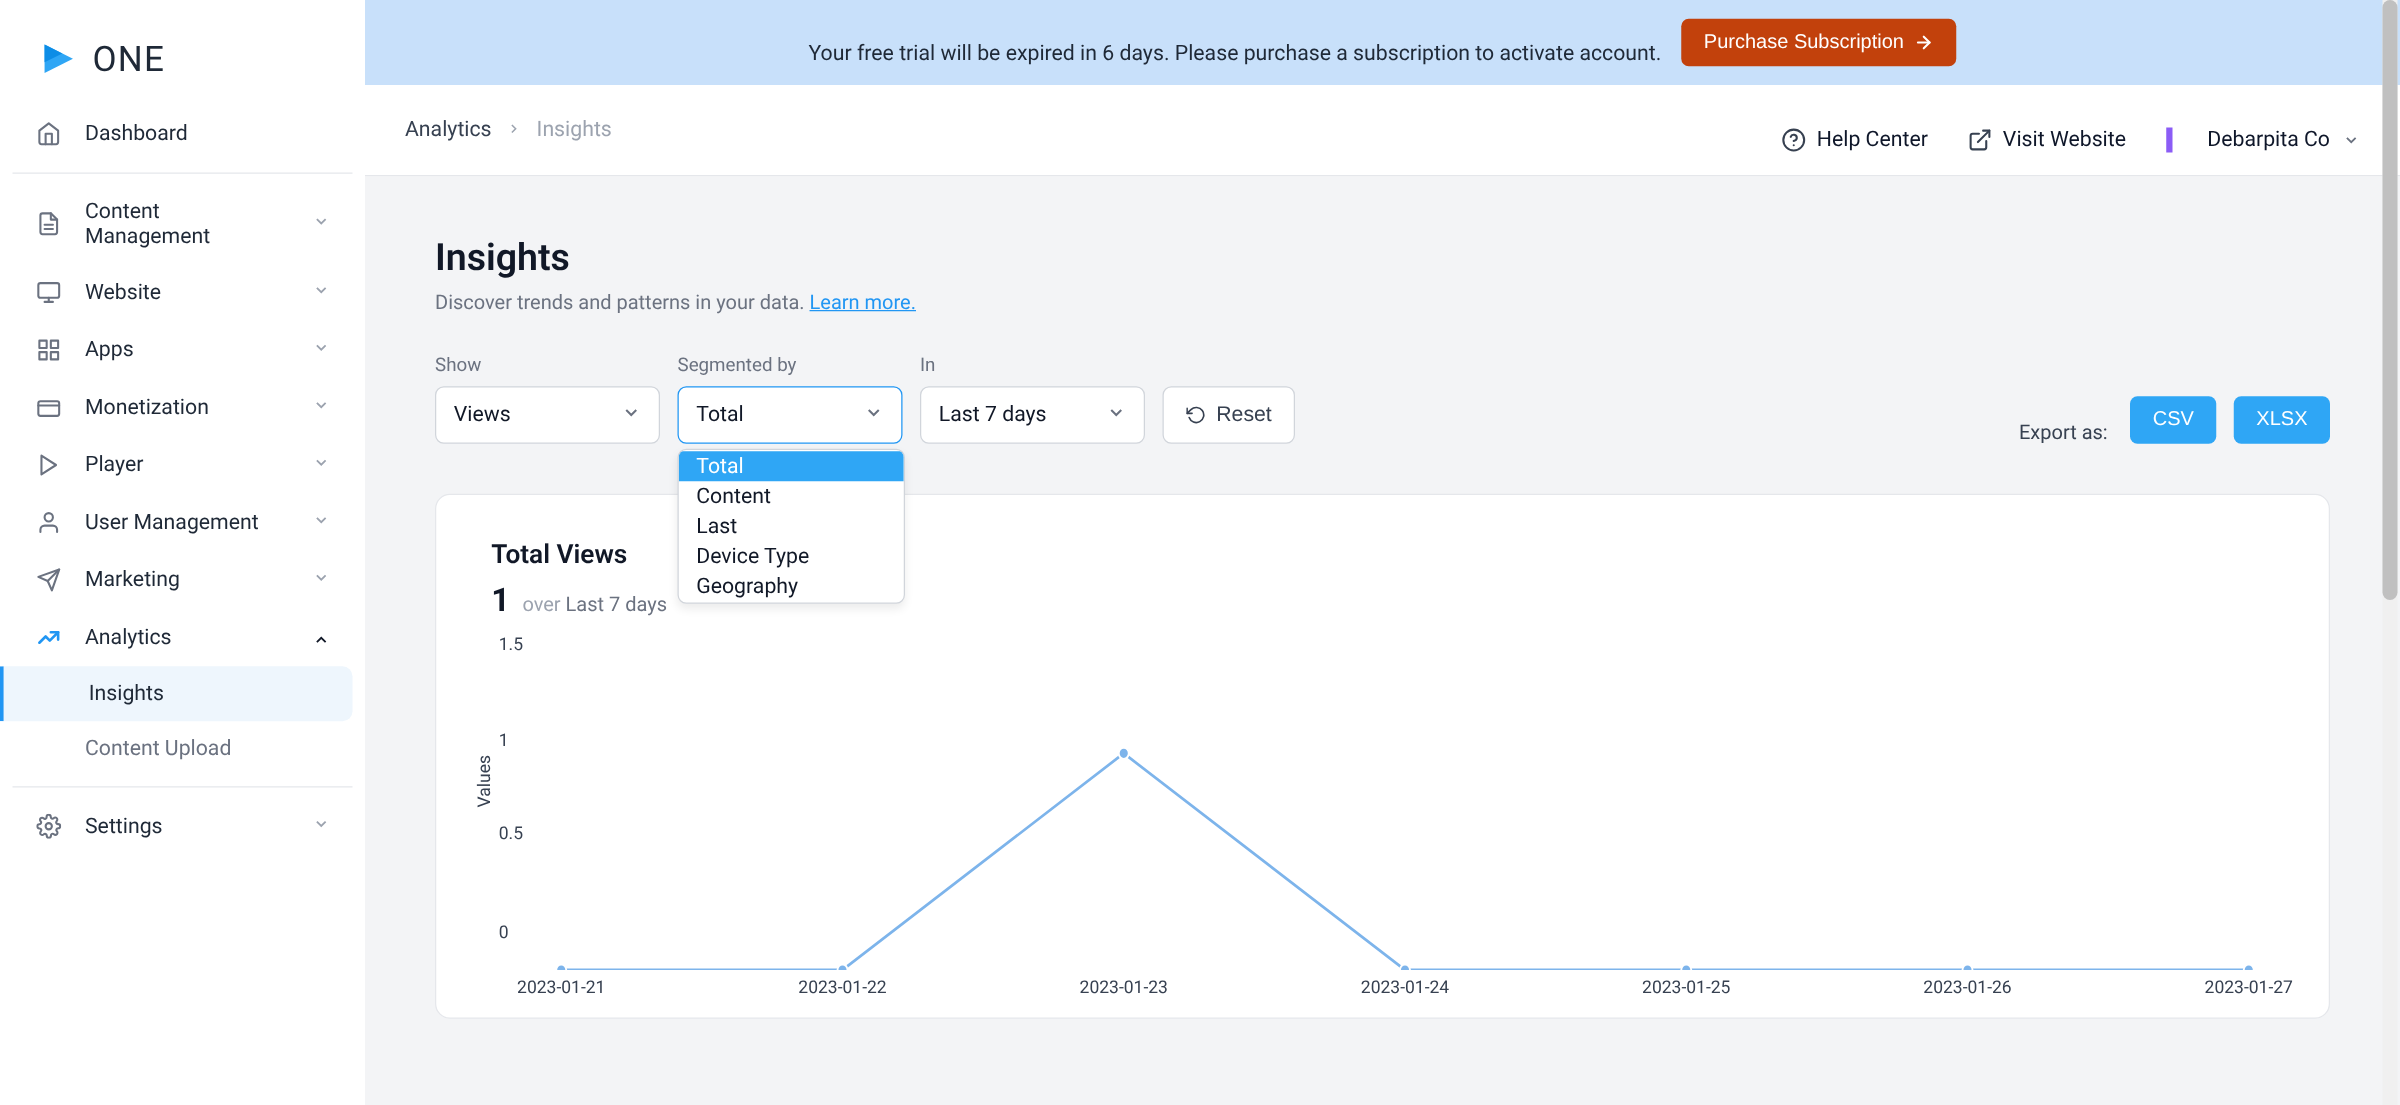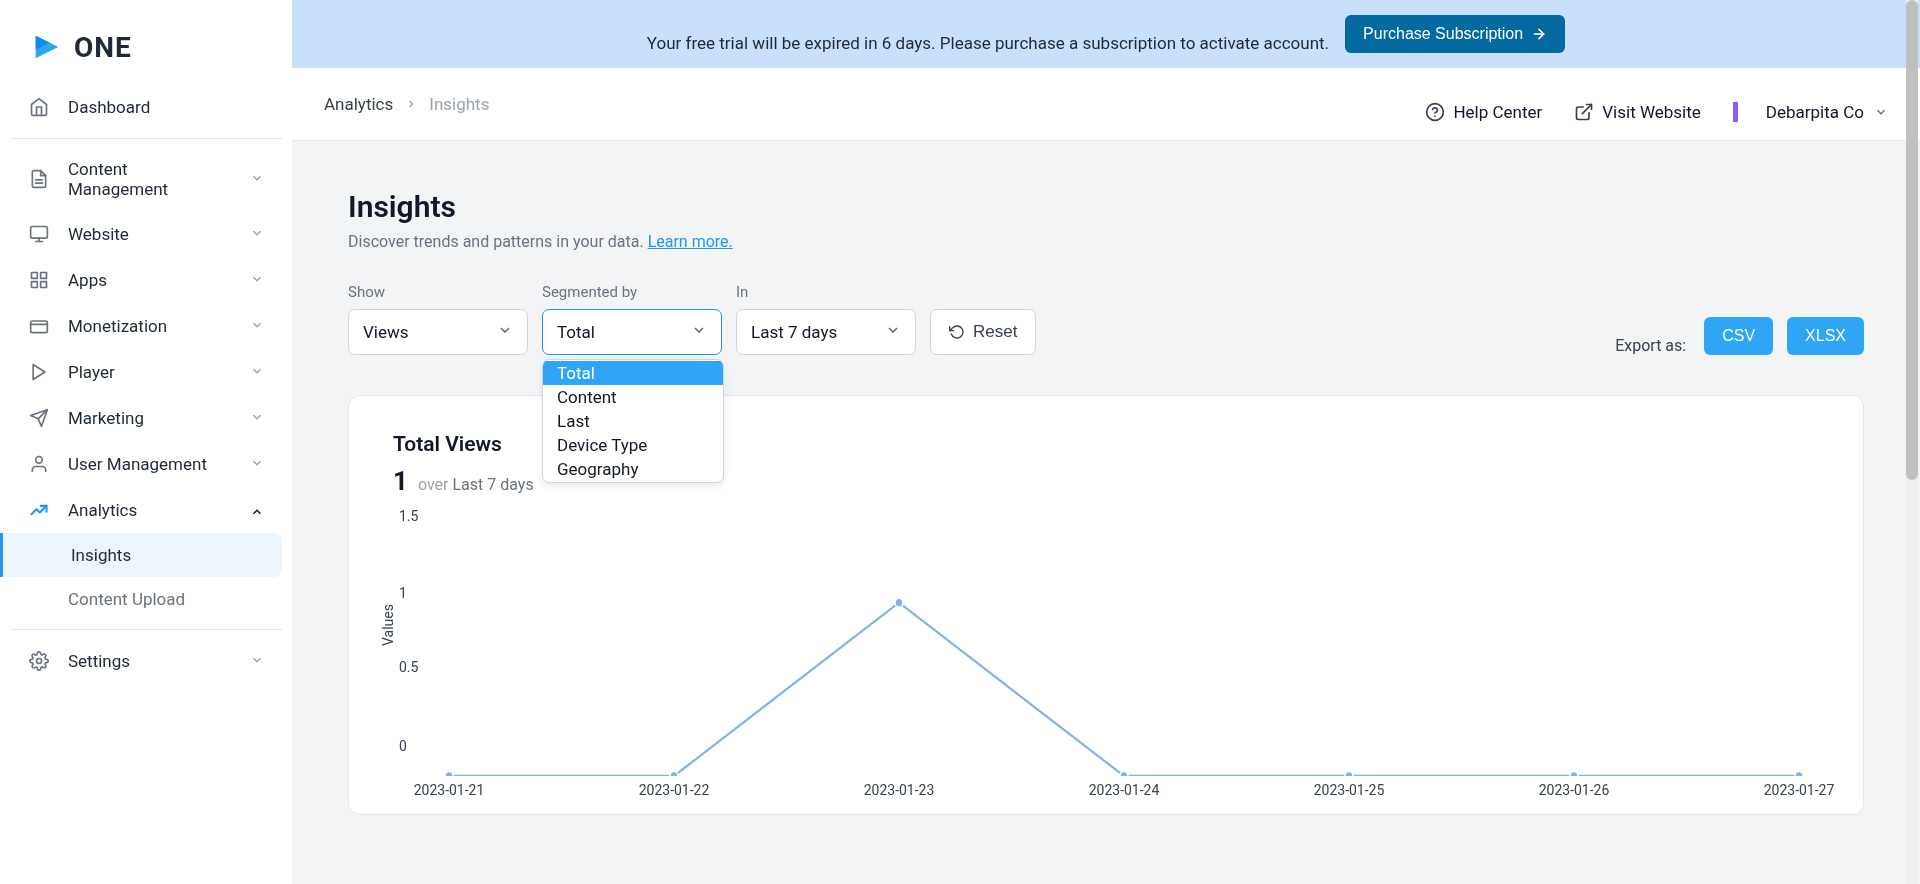--- a/index.html
+++ b/index.html
@@ -24,21 +24,21 @@
     }
     .logo {
       padding: 30px 10px 20px 30px;
       display: flex;
       align-items: center;
       gap: 10px;
     }
     .logo-mark svg { display: block; }
     .logo-text {
       font-size: 28px;
-      font-weight: 700;
+      font-weight: 400;
       color: #1f2937;
       letter-spacing: 1px;
     }
     .nav { padding: 0 10px; }
     .nav-sep {
       border: none;
       border-top: 1px solid #e5e7eb;
       margin: 8px 0;
     }
     .nav-item {
@@ -95,21 +95,21 @@
       background: #c8e0fa;
       padding: 15px 20px;
       display: flex;
       align-items: flex-end;
       justify-content: center;
       gap: 16px;
       color: #1f2937;
       font-size: 17px;
     }
     .banner-btn {
-      background: #0369a1;
+      background: #c2410c;
       color: #fff;
       border: none;
       border-radius: 6px;
       padding: 10px 18px;
       font-size: 16px;
       display: inline-flex;
       align-items: center;
       gap: 8px;
       cursor: pointer;
     }
@@ -434,38 +434,38 @@
         </span>
         <span class="label">Player</span>
         <span class="chev"><svg width="14" height="14" viewBox="0 0 24 24" fill="none" stroke="currentColor" stroke-width="2.5">
               <polyline points="6 9 12 15 18 9"></polyline>
             </svg></span>
       </div>
 
       <div class="nav-item">
         <span class="icon">
           <svg width="20" height="20" viewBox="0 0 24 24" fill="none" stroke="currentColor" stroke-width="2" stroke-linecap="round" stroke-linejoin="round">
+              <path d="M20 21v-2a4 4 0 0 0-4-4H8a4 4 0 0 0-4 4v2"></path>
+              <circle cx="12" cy="7" r="4"></circle>
+            </svg>
+        </span>
+        <span class="label">User Management</span>
+        <span class="chev"><svg width="14" height="14" viewBox="0 0 24 24" fill="none" stroke="currentColor" stroke-width="2.5">
+              <polyline points="6 9 12 15 18 9"></polyline>
+            </svg></span>
+      </div>
+
+      <div class="nav-item">
+        <span class="icon">
+          <svg width="20" height="20" viewBox="0 0 24 24" fill="none" stroke="currentColor" stroke-width="2" stroke-linecap="round" stroke-linejoin="round">
               <line x1="22" y1="2" x2="11" y2="13"></line>
               <polygon points="22 2 15 22 11 13 2 9 22 2"></polygon>
             </svg>
         </span>
         <span class="label">Marketing</span>
-        <span class="chev"><svg width="14" height="14" viewBox="0 0 24 24" fill="none" stroke="currentColor" stroke-width="2.5">
-              <polyline points="6 9 12 15 18 9"></polyline>
-            </svg></span>
-      </div>
-
-      <div class="nav-item">
-        <span class="icon">
-          <svg width="20" height="20" viewBox="0 0 24 24" fill="none" stroke="currentColor" stroke-width="2" stroke-linecap="round" stroke-linejoin="round">
-              <path d="M20 21v-2a4 4 0 0 0-4-4H8a4 4 0 0 0-4 4v2"></path>
-              <circle cx="12" cy="7" r="4"></circle>
-            </svg>
-        </span>
-        <span class="label">User Management</span>
         <span class="chev"><svg width="14" height="14" viewBox="0 0 24 24" fill="none" stroke="currentColor" stroke-width="2.5">
               <polyline points="6 9 12 15 18 9"></polyline>
             </svg></span>
       </div>
 
       <div class="nav-item expanded">
         <span class="icon">
           <svg width="20" height="20" viewBox="0 0 24 24" fill="none" stroke="#2196f3" stroke-width="2.5" stroke-linecap="round" stroke-linejoin="round">
               <polyline points="3 17 9 11 13 15 21 7"></polyline>
               <polyline points="14 7 21 7 21 14"></polyline>

